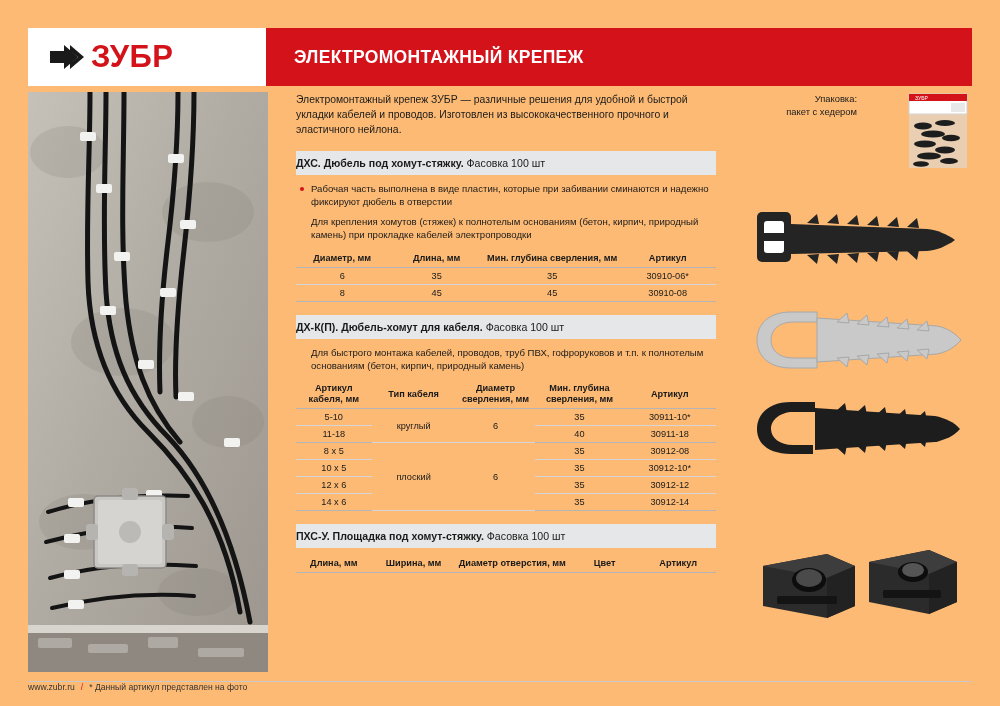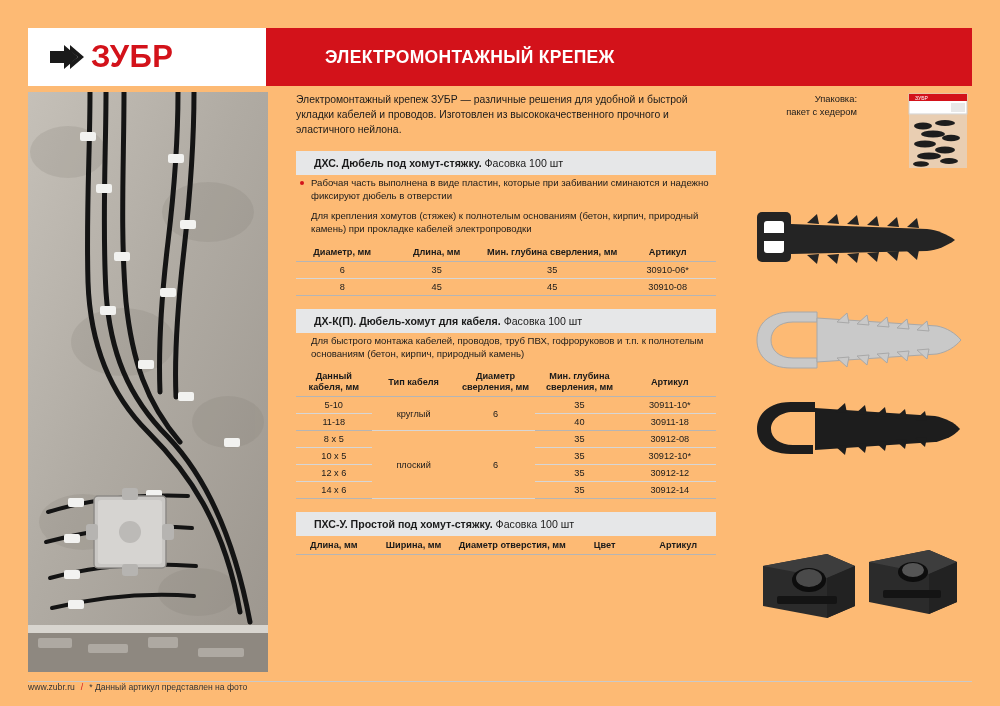--- a/index.html
+++ b/index.html
@@ -52,21 +52,21 @@
     font-weight: bold;
     letter-spacing: 0.5px;
     color: #d3121a;
     font-family: "Liberation Sans", sans-serif;
   }
   .header-title {
     color: #fff;
     font-size: 17.5px;
     font-weight: bold;
     letter-spacing: 0.3px;
-    padding-left: 59px;
+    padding-left: 28px;
   }
   
   .photo {
     position: absolute;
     left: 28px;
     top: 92px;
     width: 240px;
     height: 580px;
     background: #b9b5ae;
     overflow: hidden;
@@ -80,23 +80,23 @@
     width: 420px;
   }
   .intro {
     font-size: 10.4px;
     line-height: 15px;
     color: #1a1a1a;
     margin-bottom: 14px;
   }
   .sec-head {
     background: #e6e7e8;
-    padding: 6px 18px;
+    padding: 6px 0;
     font-size: 10.6px;
-    margin-bottom: 1px;
+    margin-bottom: 7px;
   }
   .sec-head b { font-weight: bold; }
   .sec-head span.norm { font-weight: normal; }
   ul.bullets {
     list-style: none;
     margin: 0 0 6px 0;
     padding: 0;
   }
   ul.bullets li {
     position: relative;
@@ -309,21 +309,21 @@
     </div>
 
     <div class="sec">
       <div class="sec-head">
         <b>ДХ-К(П). Дюбель-хомут для кабеля.</b><span class="norm"> Фасовка 100 шт</span>
       </div>
       <div class="note">Для быстрого монтажа кабелей, проводов, труб ПВХ, гофроруковов и т.п. к полнотелым основаниям (бетон, кирпич, природный камень)</div>
       <table class="spec">
         <thead>
           <tr>
-            <th style="width:18%">Данный кабеля, мм</th>
+            <th style="width:18%">Артикул кабеля, мм</th>
             <th style="width:20%">Тип кабеля</th>
             <th style="width:19%">Диаметр сверления, мм</th>
             <th style="width:21%">Мин. глубина сверления, мм</th>
             <th style="width:22%">Артикул</th>
           </tr>
         </thead>
         <tbody>
           <tr>
             <td>5-10</td>
             <td rowspan="2" class="bold">круглый</td>
@@ -357,21 +357,21 @@
             <td>14 х 6</td>
             <td>35</td>
             <td class="art">30912-14</td>
           </tr>
         </tbody>
       </table>
     </div>
 
     <div class="sec">
       <div class="sec-head">
-        <b>ПХС-У. Простой под хомут-стяжку.</b><span class="norm"> Фасовка 100 шт</span>
+        <b>ПХС-У. Площадка под хомут-стяжку.</b><span class="norm"> Фасовка 100 шт</span>
       </div>
       <table class="spec">
         <thead>
           <tr>
             <th style="width:18%">Длина, мм</th>
             <th style="width:20%">Ширина, мм</th>
             <th style="width:27%">Диаметр отверстия, мм</th>
             <th style="width:17%">Цвет</th>
             <th style="width:18%">Артикул</th>
           </tr>

